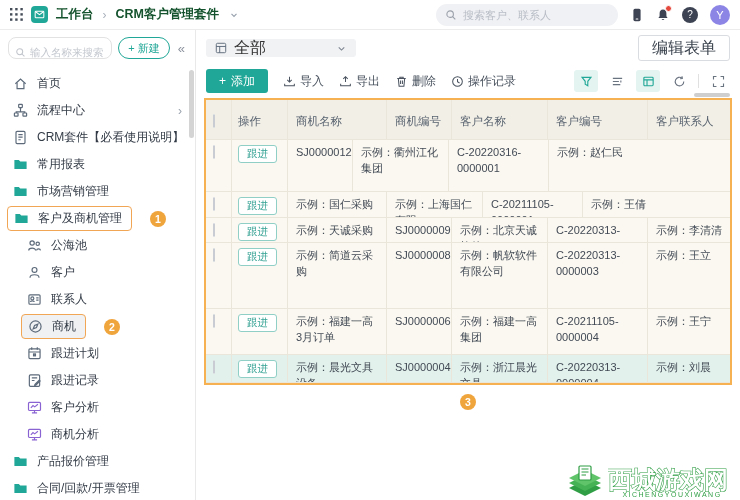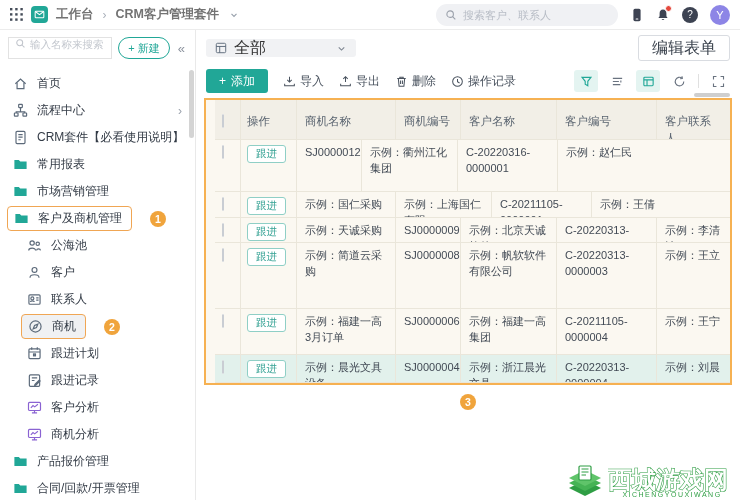--- a/index.html
+++ b/index.html
@@ -5,43 +5,43 @@
   * { margin:0; padding:0; box-sizing:border-box; }
   html,body { width:740px; height:500px; overflow:hidden; background:#fff;
     font-family:"Liberation Sans","DejaVu Sans",sans-serif; color:#333b46; }
   svg { display:block; }
 
   
   .topbar { height:30px; display:flex; align-items:center; gap:8px; padding:0 10px;
     border-bottom:1px solid #ececec; background:#fff; }
   .appbadge { width:17px; height:17px; background:#21a797; border-radius:4px;
     display:flex; align-items:center; justify-content:center; }
-  .tb-title { font-size:12.5px; font-weight:bold; color:#737373; }
+  .tb-title { font-size:12.5px; font-weight:bold; color:#14532d; }
   .tb-sep { color:#aab1bb; font-size:12px; margin:0 1px; }
   .tb-caret { margin-left:2px; }
   .tb-right { margin-left:auto; display:flex; align-items:center; gap:12px; }
   .searchpill { width:182px; height:22px; background:#f0f1f4; border-radius:11px;
     display:flex; align-items:center; gap:6px; padding:0 9px; }
   .searchpill input { border:none; outline:none; background:transparent; width:100%;
     font-size:11px; font-family:inherit; color:#333; }
   .searchpill input::placeholder { color:#b7bcc5; }
   .helpcircle { width:16px; height:16px; border-radius:50%; background:#3d4352; color:#fff;
     font-size:10px; display:flex; align-items:center; justify-content:center; }
   .avatar { width:20px; height:20px; border-radius:50%; background:#8d85e6; color:#fff;
     font-size:11px; display:flex; align-items:center; justify-content:center; }
   .bellwrap { position:relative; }
   .belldot { position:absolute; right:-2px; top:-3px; width:7px; height:7px;
     background:#e5493d; border:1px solid #fff; border-radius:50%; }
 
   
   .sidebar { position:absolute; left:0; top:30px; bottom:0; width:196px; background:#fff;
     border-right:1px solid #e9e9e9; }
   .sb-top { height:36px; display:flex; align-items:center; gap:6px; padding:0 8px; }
-  .sb-search { flex:1; height:22px; border:1px solid #e2e2e2; border-radius:0;
-    display:flex; align-items:flex-start; gap:4px; padding:0 6px; min-width:0; }
+  .sb-search { flex:1; height:22px; border:1px solid #e2e2e2; border-radius:8px;
+    display:flex; align-items:flex-end; gap:4px; padding:0 6px; min-width:0; }
   .sb-search input { border:none; outline:none; width:100%; font-size:10.5px;
     font-family:inherit; color:#333; background:transparent; }
   .sb-search input::placeholder { color:#c3c7ce; }
   .newbtn { height:22px; padding:0 9px; border:1px solid #21a797; border-radius:11px;
     color:#21a797; font-size:11px; display:flex; align-items:center; gap:3px;
     background:#fff; white-space:nowrap; }
   .collapse { color:#8a919c; font-size:13px; padding:0 2px; }
   .menu { padding-top:4px; font-size:12px; }
   .mi { height:27px; display:flex; align-items:center; gap:9px; padding:0 13px;
     white-space:nowrap; }
@@ -74,21 +74,21 @@
   .tb-icons { margin-left:auto; display:flex; align-items:center; gap:7px; }
   .icon-btn { width:24px; height:22px; border-radius:3px; display:flex; align-items:center;
     justify-content:center; background:none; border:none; }
   .icon-btn.teal { background:#e4f4f1; }
   .vdiv { width:1px; height:14px; background:#e0e0e0; }
   .h-thumb { position:absolute; top:63px; right:10px; width:36px; height:4px;
     background:#cfcfcf; border-radius:2px; }
 
   
   .table-wrap { margin:2px 0 0 8px; width:528px; border:2px solid #f6b152; background:#fbf8f1; }
-  .trow { display:flex;padding-left:9px; }
+  .trow { display:flex; }
   .cell { border-right:1px solid #eae6da; border-bottom:1px solid #eae6da;
     padding:5px 8px 0 8px; font-size:11px; color:#424a55; overflow:hidden; line-height:1.45; }
   .cell:last-child { border-right:none; }
   .c0 { width:26px; flex:none; padding:5px 0 0 7px; }
   .c1 { width:56px; flex:none; padding-left:6px; }
   .c2 { width:99px; flex:none; }
   .c3 { width:65px; flex:none; }
   .c4 { width:96px; flex:none; }
   .c5 { width:100px; flex:none; }
   .c6 { flex:1; }

